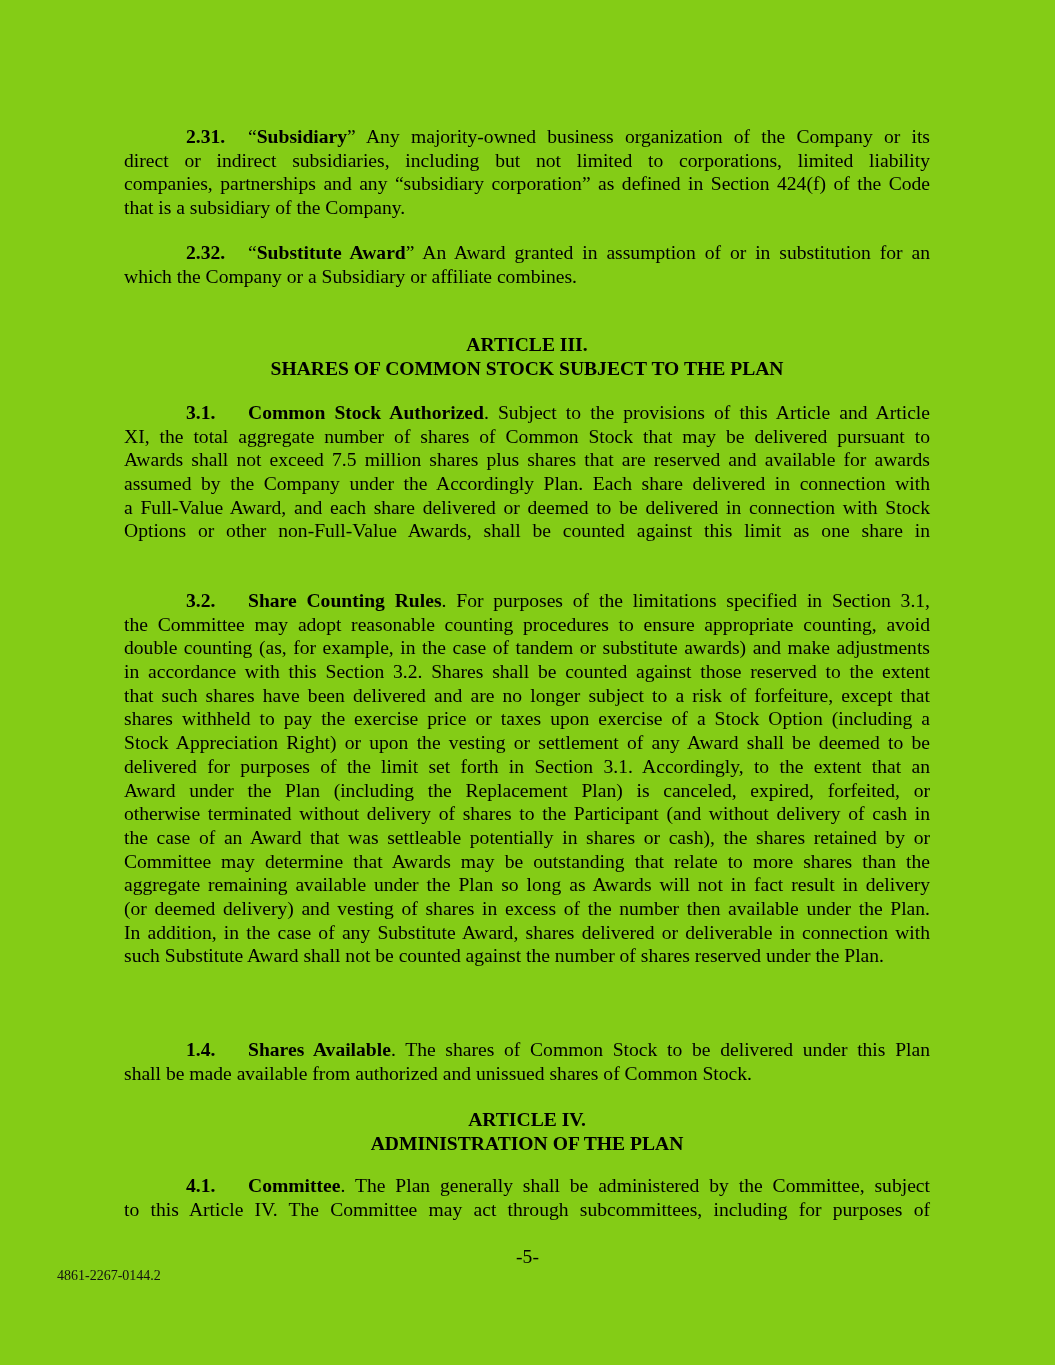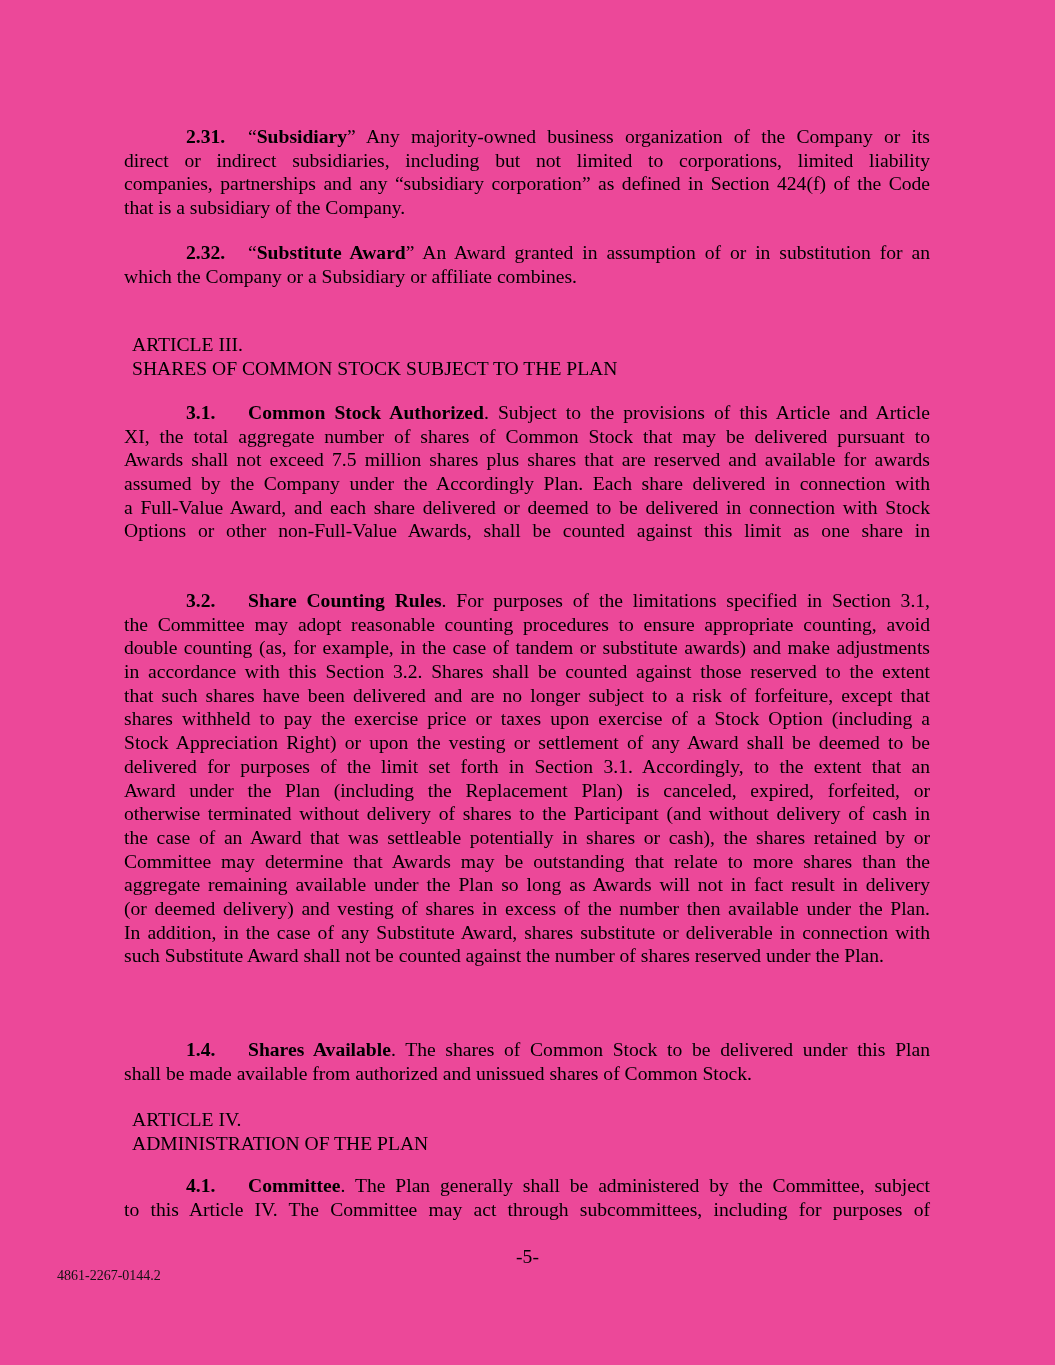--- a/index.html
+++ b/index.html
@@ -1,35 +1,35 @@
 <!DOCTYPE html>
 <html><head>
 <meta charset="utf-8">
 <style>
   html, body { margin: 0; padding: 0; background: #ffffff; }
   body { width: 1055px; height: 1365px; position: relative; overflow: hidden; }
   .page {
     position: absolute; left: 0; top: 0; width: 1055px; height: 1365px;
-    background: #ec4899; color: #000000;
+    background: #84cc16; color: #000000;
     font-family: "Liberation Serif", "DejaVu Serif", serif;
     font-size: 19.6px;
   }
   .para { position: absolute; left: 124px; width: 806px; }
   .line {
     display: block; height: 23.7px; line-height: 23.7px;
     text-align: justify; text-align-last: justify; white-space: nowrap;
   }
   .line.last { text-align-last: left; }
   .num { font-weight: bold; display: inline-block; }
   .num.n2 { width: 62px; }
   .indent { display: inline-block; width: 62px; }
   b { font-weight: bold; }
   .heading {
-    position: absolute; left: 132px; width: 806px; text-align: left;
-    font-weight: normal; line-height: 23.7px;
+    position: absolute; left: 124px; width: 806px; text-align: center;
+    font-weight: bold; line-height: 23.7px;
   }
   .heading span { display: block; }
   .page-number {
     position: absolute; left: 0; width: 1055px; top: 1245px; text-align: center;
     font-size: 19.6px; line-height: 23px;
   }
   .doc-id {
     position: absolute; left: 57px; top: 1268px;
     font-family: Liberation Serif, serif;
     font-size: 14px; color: #111;
@@ -74,21 +74,21 @@
     <span class="line">that such shares have been delivered and are no longer subject to a risk of forfeiture, except that</span>
     <span class="line">shares withheld to pay the exercise price or taxes upon exercise of a Stock Option (including a</span>
     <span class="line">Stock Appreciation Right) or upon the vesting or settlement of any Award shall be deemed to be</span>
     <span class="line">delivered for purposes of the limit set forth in Section 3.1.  Accordingly, to the extent that an</span>
     <span class="line">Award under the Plan (including the Replacement Plan) is canceled, expired, forfeited, or</span>
     <span class="line">otherwise terminated without delivery of shares to the Participant (and without delivery of cash in</span>
     <span class="line">the case of an Award that was settleable potentially in shares or cash), the shares retained by or</span>
     <span class="line">Committee may determine that Awards may be outstanding that relate to more shares than the</span>
     <span class="line">aggregate remaining available under the Plan so long as Awards will not in fact result in delivery</span>
     <span class="line">(or deemed delivery) and vesting of shares in excess of the number then available under the Plan.</span>
-    <span class="line">In addition, in the case of any Substitute Award, shares substitute or deliverable in connection with</span>
+    <span class="line">In addition, in the case of any Substitute Award, shares delivered or deliverable in connection with</span>
     <span class="line last">such Substitute Award shall not be counted against the number of shares reserved under the Plan.</span>
   </div>
 
   <div class="para" style="top:1038px;">
     <span class="line"><span class="indent"></span><span class="num n2">1.4.</span><b>Shares Available</b><span>.  The shares of Common Stock to be delivered under this Plan</span></span>
     <span class="line last">shall be made available from authorized and unissued shares of Common Stock.</span>
   </div>
 
   <div class="heading" style="top:1108px;">
     <span>ARTICLE IV.</span>

